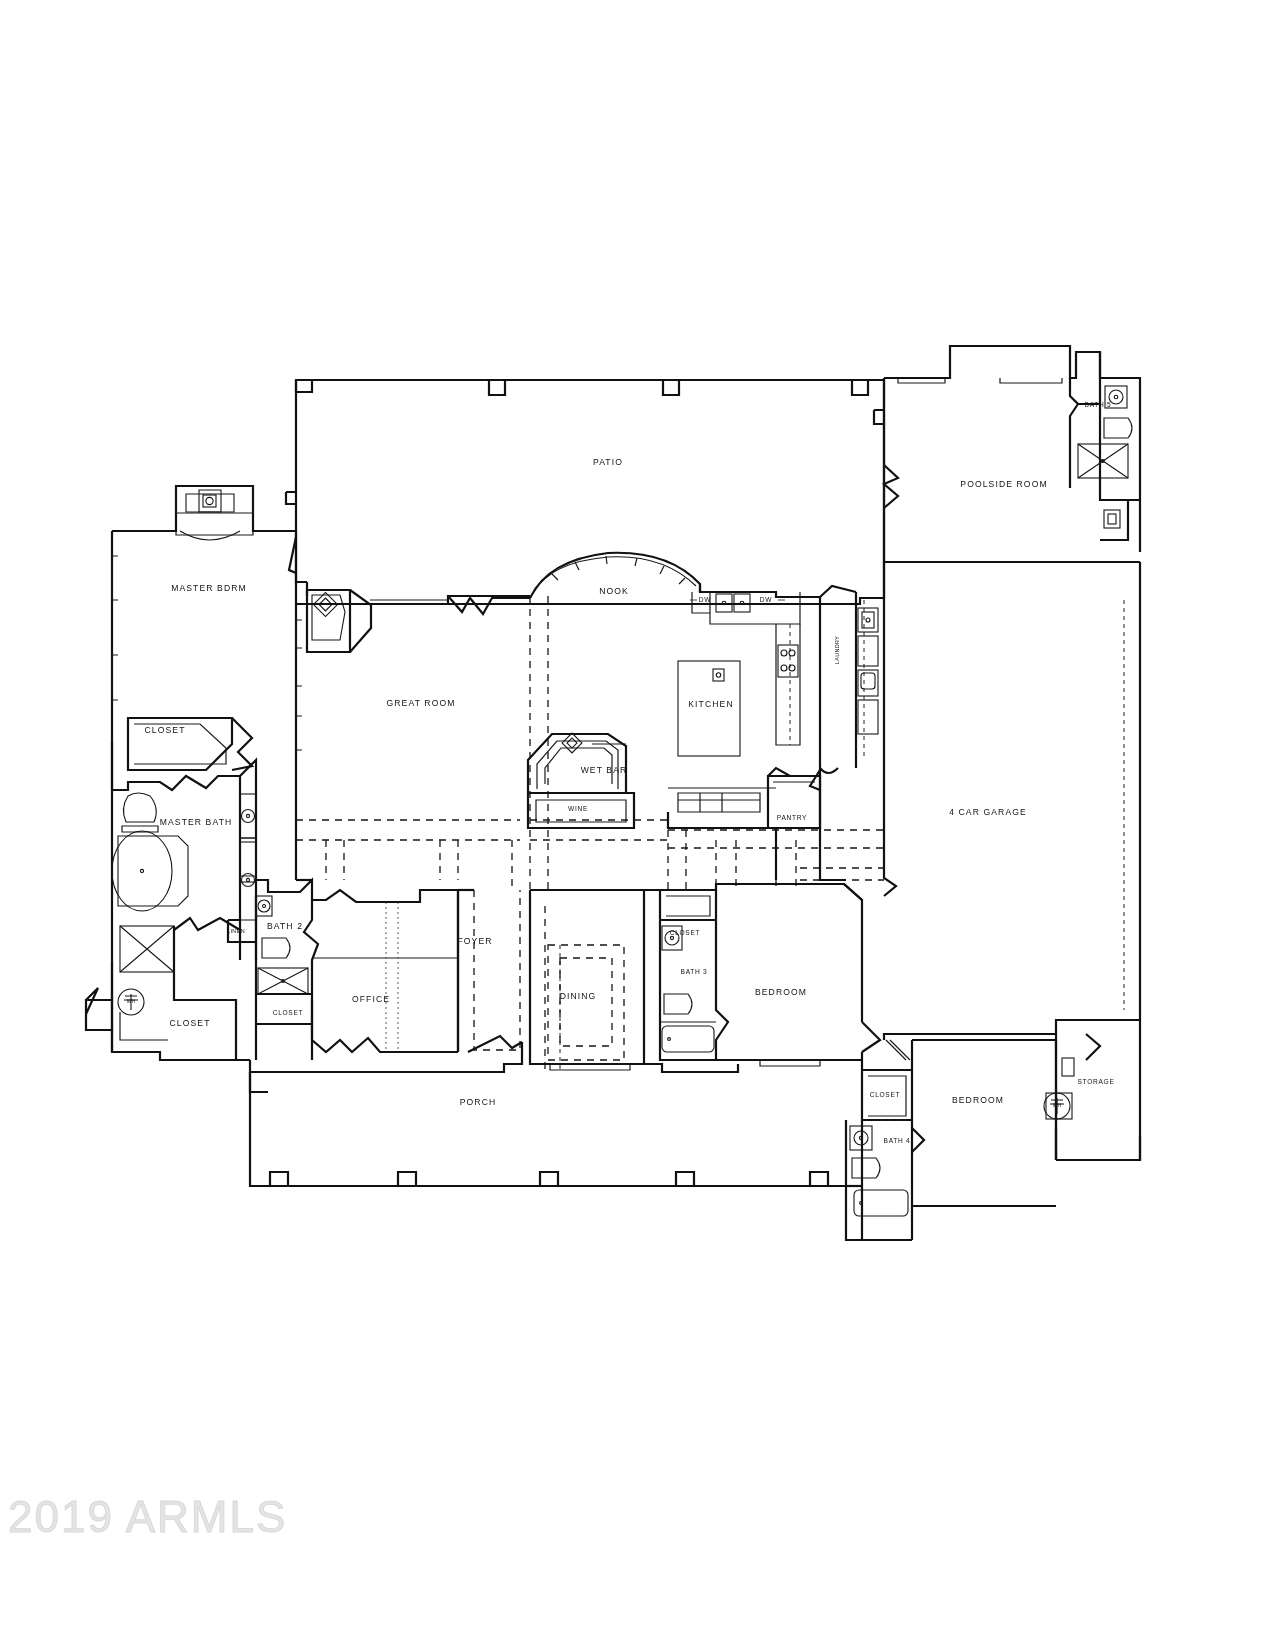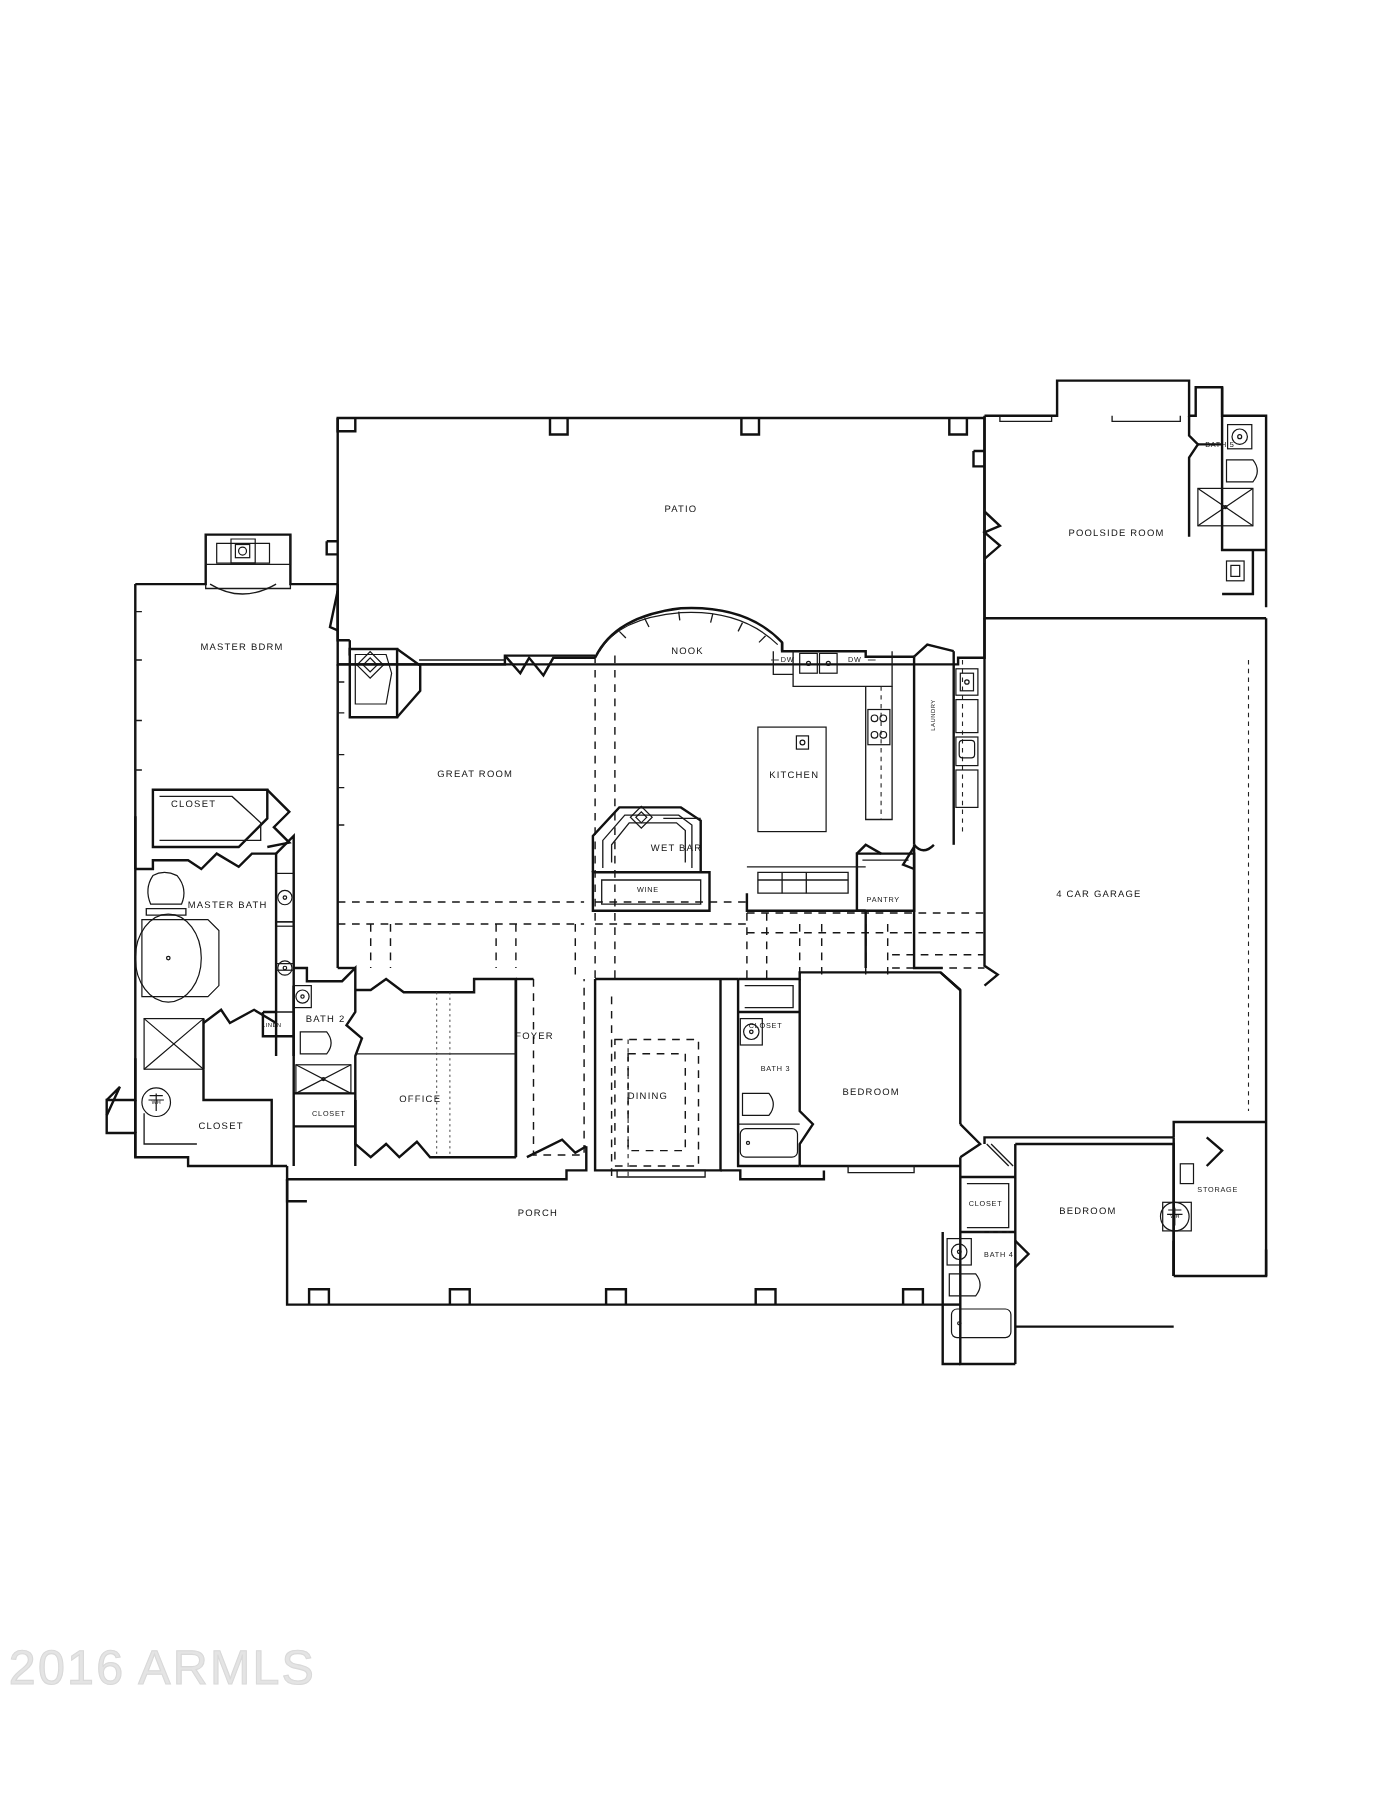--- a/index.html
+++ b/index.html
@@ -2,21 +2,21 @@
 <html><head>
 <meta charset="utf-8">
 <title>Floor Plan</title>
 <style>
   html,body{margin:0;padding:0;background:#ffffff;}
   body{
     width:1264px;height:1632px;
     font-family:"Liberation Sans", sans-serif;
     position:relative;overflow:hidden;
   }
-  #plan-wrap{position:absolute;left:11px;top:0;width:1156px;height:1632px;}
+  #plan-wrap{position:absolute;left:0;top:0;width:1156px;height:1632px;}
   svg#floorplan{display:block;width:1264px;height:1632px;}
   .wall{fill:none;stroke:#111111;stroke-width:2.2;stroke-linejoin:miter;stroke-linecap:butt;}
   .wall-thin{fill:none;stroke:#1a1a1a;stroke-width:1.2;}
   .wall-hair{fill:none;stroke:#333333;stroke-width:0.9;}
   .fixture{fill:none;stroke:#161616;stroke-width:1.1;}
   .dash{fill:none;stroke:#161616;stroke-width:1.3;stroke-dasharray:7 6;}
   .dash-fine{fill:none;stroke:#222222;stroke-width:1.0;stroke-dasharray:4 4;}
   .dot{fill:none;stroke:#444444;stroke-width:0.9;stroke-dasharray:2 3;}
   .rlabel{
     font-family:"Liberation Sans", sans-serif;
@@ -447,13 +447,13 @@
   </g>
 
   <g id="fixture-labels">
     <text class="wh-txt" x="131" y="1002">WH</text>
     <text class="wh-txt" x="1057" y="1106">WH</text>
   </g>
 
 </svg>
 </div>
 
-<div id="watermark">2016 ARMLS</div>
+<div id="watermark">2019 ARMLS</div>
 
 </body></html>

